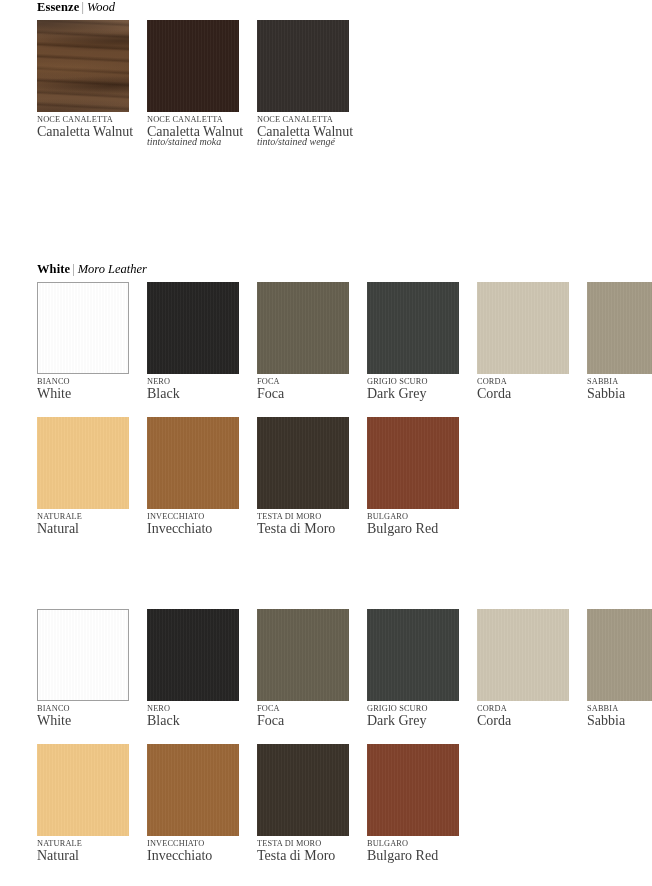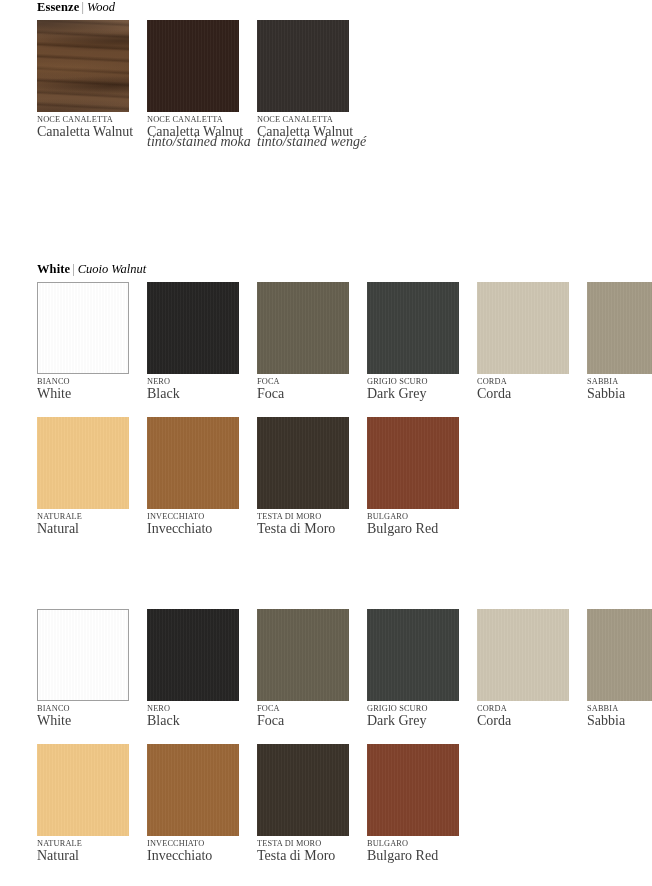--- a/index.html
+++ b/index.html
@@ -118,21 +118,21 @@
     line-height: 10.5px;
     letter-spacing: .15px;
     white-space: nowrap;
   }
   .cap-name {
     font-size: 14px;
     line-height: 11px;
     white-space: nowrap;
   }
   .cap-note {
-    font-size: 14px;
+    font-size: 10px;
     line-height: 10.5px;
     font-style: italic;
     white-space: nowrap;
   }
 </style>
 </head>
 <body>
 
 <div id="materials-chart">
     <div class="section" id="section-essenze">
@@ -165,21 +165,21 @@
           </div>
           <div class="caption">
             <div class="cap-code">NOCE CANALETTA</div>
             <div class="cap-name">Canaletta Walnut</div>
             <div class="cap-note">tinto/stained wengé</div>
           </div>
         </div>
       </div>
     </div>
     <div class="section" id="section-cuoio">
-      <div class="section-header"><span class="name-it">White</span><span class="sep">|</span><span class="name-en">Cuoio Walnut</span></div>
+      <div class="section-header"><span class="name-it">White</span><span class="sep">|</span><span class="name-en">Moro Leather</span></div>
       <div class="swatch-row" style="margin-top: 6px;">
         <div class="swatch-cell" style="left: 0px;">
           <div class="chip bordered" title="BIANCO — White" style="background: rgb(255, 255, 255);">
             <div class="fiber"></div>
           </div>
           <div class="caption">
             <div class="cap-code">BIANCO</div>
             <div class="cap-name">White</div>
           </div>
         </div>

